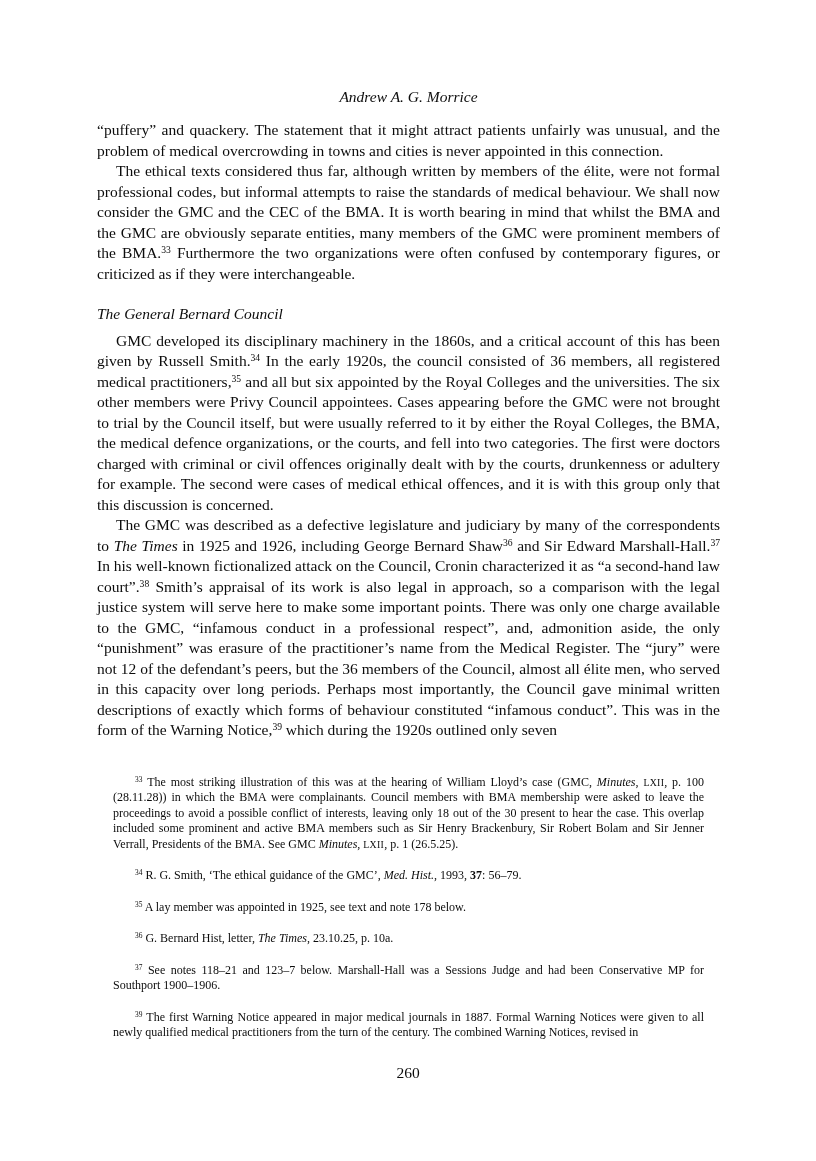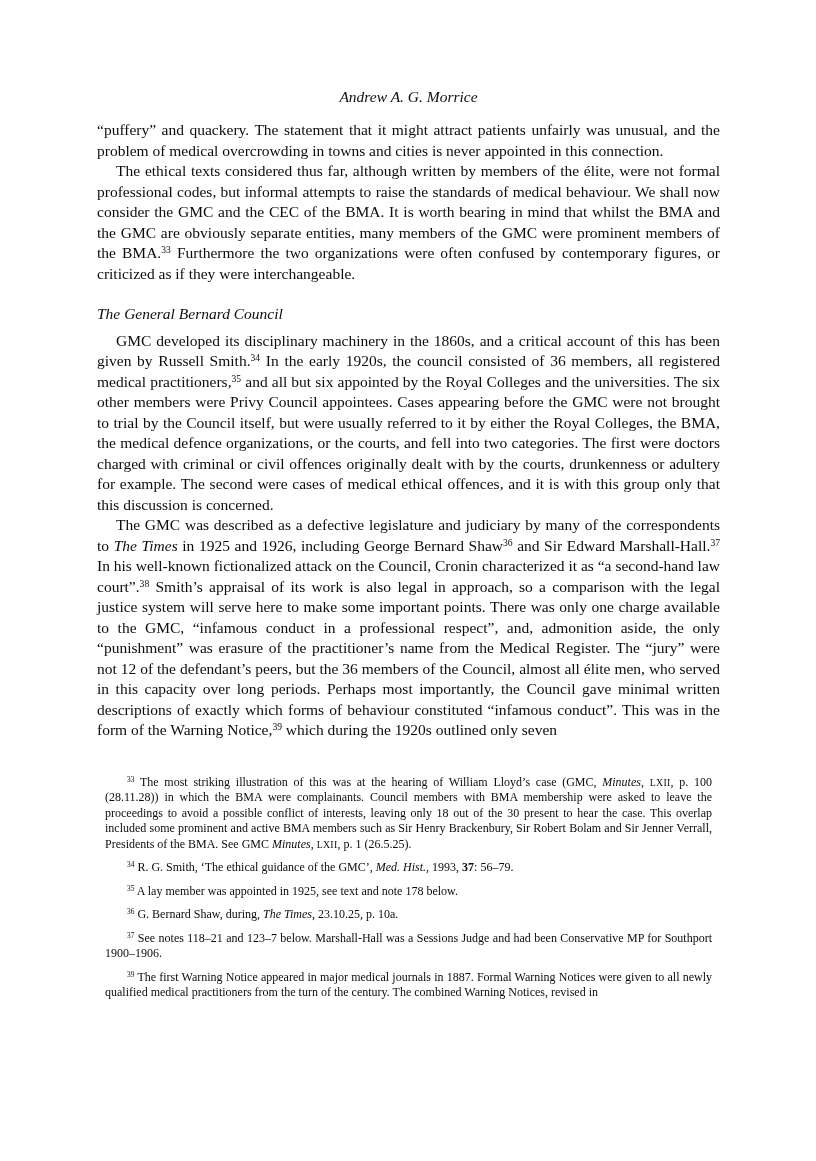--- a/index.html
+++ b/index.html
@@ -54,21 +54,21 @@
     position: relative;
     top: -0.5em;
   }
   .footnotes {
     margin-top: 34px;
     font-size: 12px;
     line-height: 15.5px;
     text-align: justify;
   }
   .footnotes p.footnote {
-    margin: 8px;
+    margin: 16px;
     text-indent: 22px;
   }
   .sc {
     font-size: 0.82em;
     letter-spacing: 0.03em;
   }
   .page-number {
     position: absolute;
     top: 1064px;
     left: 0;
@@ -88,18 +88,19 @@
         <p class="para"><span>“puffery” and quackery. The statement that it might attract patients unfairly was unusual, and the problem of medical overcrowding in towns and cities is never appointed in this connection.</span></p>
         <p class="para indent"><span>The ethical texts considered thus far, although written by members of the élite, were not formal professional codes, but informal attempts to raise the standards of medical behaviour. We shall now consider the GMC and the CEC of the BMA. It is worth bearing in mind that whilst the BMA and the GMC are obviously separate entities, many members of the GMC were prominent members of the BMA.</span><sup class="fnref">33</sup><span> Furthermore the two organizations were often confused by contemporary figures, or criticized as if they were interchangeable.</span></p>
         <h2 class="section">The General Bernard Council</h2>
         <p class="para indent"><span>GMC developed its disciplinary machinery in the 1860s, and a critical account of this has been given by Russell Smith.</span><sup class="fnref">34</sup><span> In the early 1920s, the council consisted of 36 members, all registered medical practitioners,</span><sup class="fnref">35</sup><span> and all but six appointed by the Royal Colleges and the universities. The six other members were Privy Council appointees. Cases appearing before the GMC were not brought to trial by the Council itself, but were usually referred to it by either the Royal Colleges, the BMA, the medical defence organizations, or the courts, and fell into two categories. The first were doctors charged with criminal or civil offences originally dealt with by the courts, drunkenness or adultery for example. The second were cases of medical ethical offences, and it is with this group only that this discussion is concerned.</span></p>
         <p class="para indent"><span>The GMC was described as a defective legislature and judiciary by many of the correspondents to </span><span style="font-style: italic;">The Times</span><span> in 1925 and 1926, including George Bernard Shaw</span><sup class="fnref">36</sup><span> and Sir Edward Marshall-Hall.</span><sup class="fnref">37</sup><span> In his well-known fictionalized attack on the Council, Cronin characterized it as “a second-hand law court”.</span><sup class="fnref">38</sup><span> Smith’s appraisal of its work is also legal in approach, so a comparison with the legal justice system will serve here to make some important points. There was only one charge available to the GMC, “infamous conduct in a professional respect”, and, admonition aside, the only “punishment” was erasure of the practitioner’s name from the Medical Register. The “jury” were not 12 of the defendant’s peers, but the 36 members of the Council, almost all élite men, who served in this capacity over long periods. Perhaps most importantly, the Council gave minimal written descriptions of exactly which forms of behaviour constituted “infamous conduct”. This was in the form of the Warning Notice,</span><sup class="fnref">39</sup><span> which during the 1920s outlined only seven</span></p>
       </div>
     <div class="footnotes">
         <p class="footnote"><sup class="fnref">33</sup> <span>The most striking illustration of this was at the hearing of William Lloyd’s case (GMC, </span><span style="font-style: italic;">Minutes</span><span>, </span><span class="sc">LXII</span><span>, p. 100 (28.11.28)) in which the BMA were complainants. Council members with BMA membership were asked to leave the proceedings to avoid a possible conflict of interests, leaving only 18 out of the 30 present to hear the case. This overlap included some prominent and active BMA members such as Sir Henry Brackenbury, Sir Robert Bolam and Sir Jenner Verrall, Presidents of the BMA. See GMC </span><span style="font-style: italic;">Minutes</span><span>, </span><span class="sc">LXII</span><span>, p. 1 (26.5.25).</span></p>
         <p class="footnote"><sup class="fnref">34</sup> <span>R. G. Smith, ‘The ethical guidance of the GMC’, </span><span style="font-style: italic;">Med. Hist.</span><span>, 1993, </span><span style="font-weight: bold;">37</span><span>: 56–79.</span></p>
         <p class="footnote"><sup class="fnref">35</sup> <span>A lay member was appointed in 1925, see text and note 178 below.</span></p>
-        <p class="footnote"><sup class="fnref">36</sup> <span>G. Bernard Shaw, during, </span><span style="font-style: italic;">The Times</span><span>, 23.10.25, p. 10a.</span></p>
+        <p class="footnote"><sup class="fnref">36</sup> <span>G. Bernard Hist, letter, </span><span style="font-style: italic;">The Times</span><span>, 23.10.25, p. 10a.</span></p>
         <p class="footnote"><sup class="fnref">37</sup> <span>See notes 118–21 and 123–7 below. Marshall-Hall was a Sessions Judge and had been Conservative MP for Southport 1900–1906.</span></p>
         <p class="footnote"><sup class="fnref">39</sup> <span>The first Warning Notice appeared in major medical journals in 1887. Formal Warning Notices were given to all newly qualified medical practitioners from the turn of the century. The combined Warning Notices, revised in</span></p>
       </div>
   </div>
+  <div class="page-number">260</div>
 </div>
 
 </body></html>

